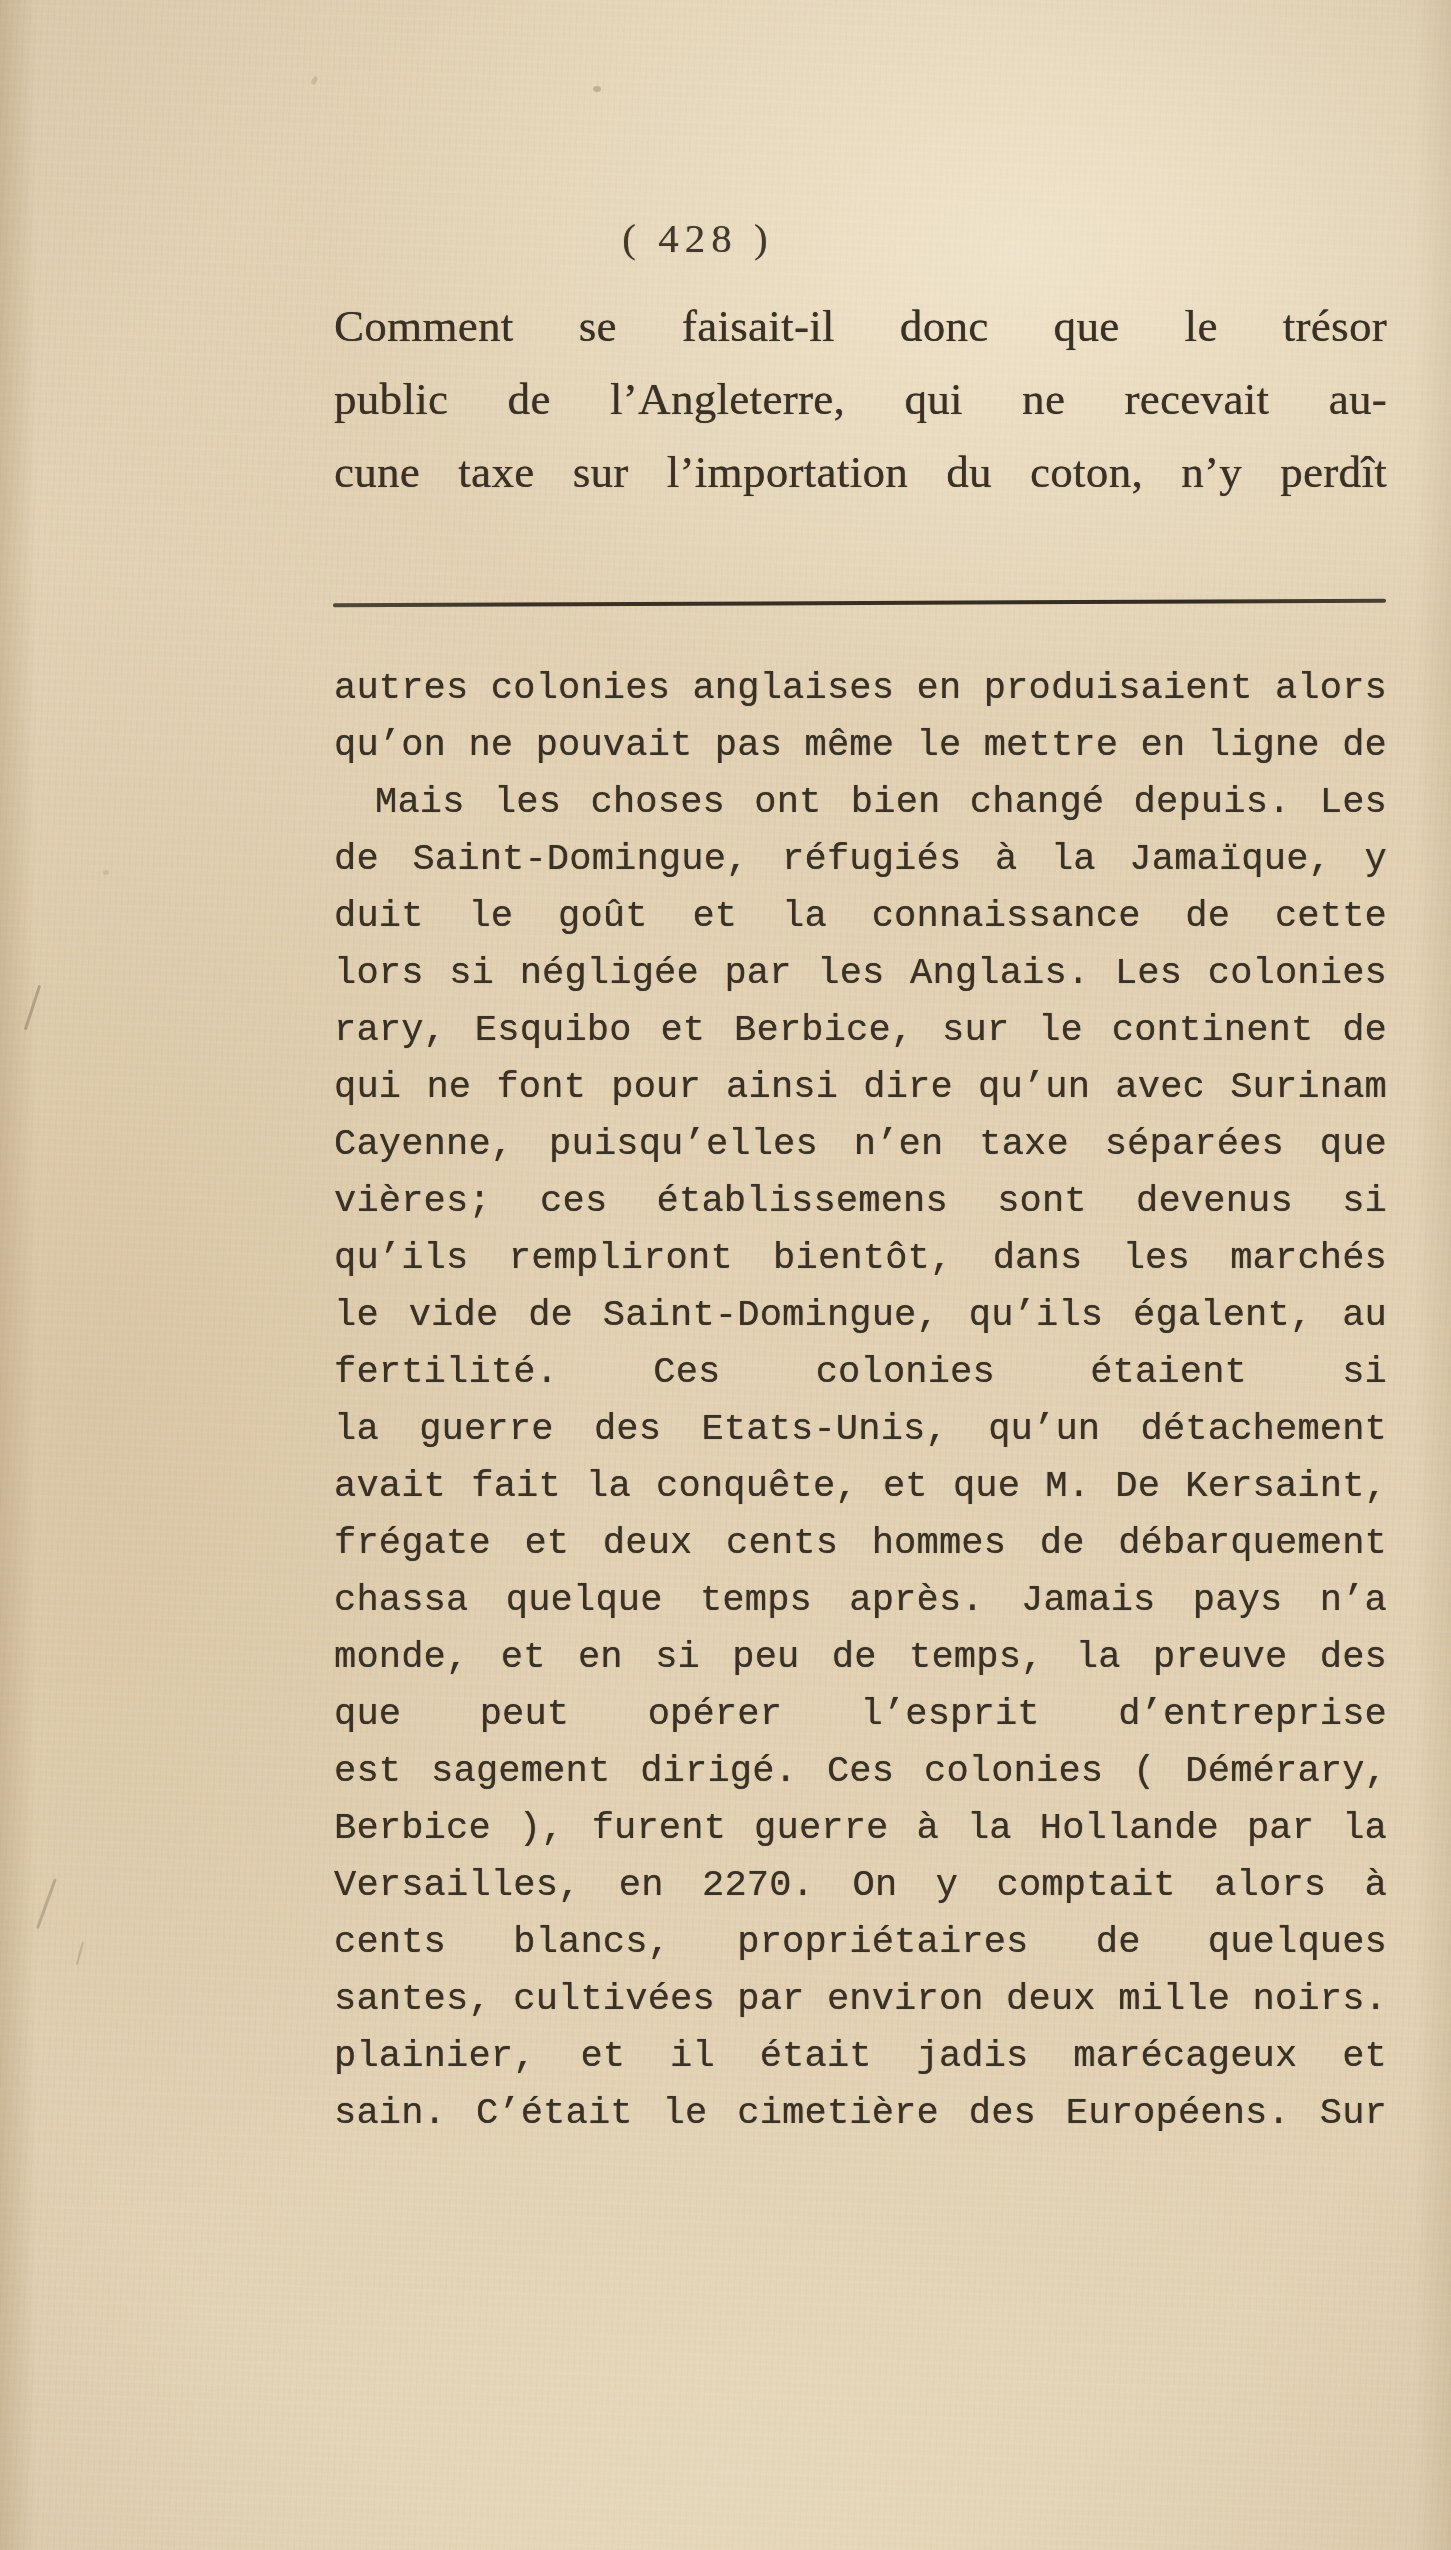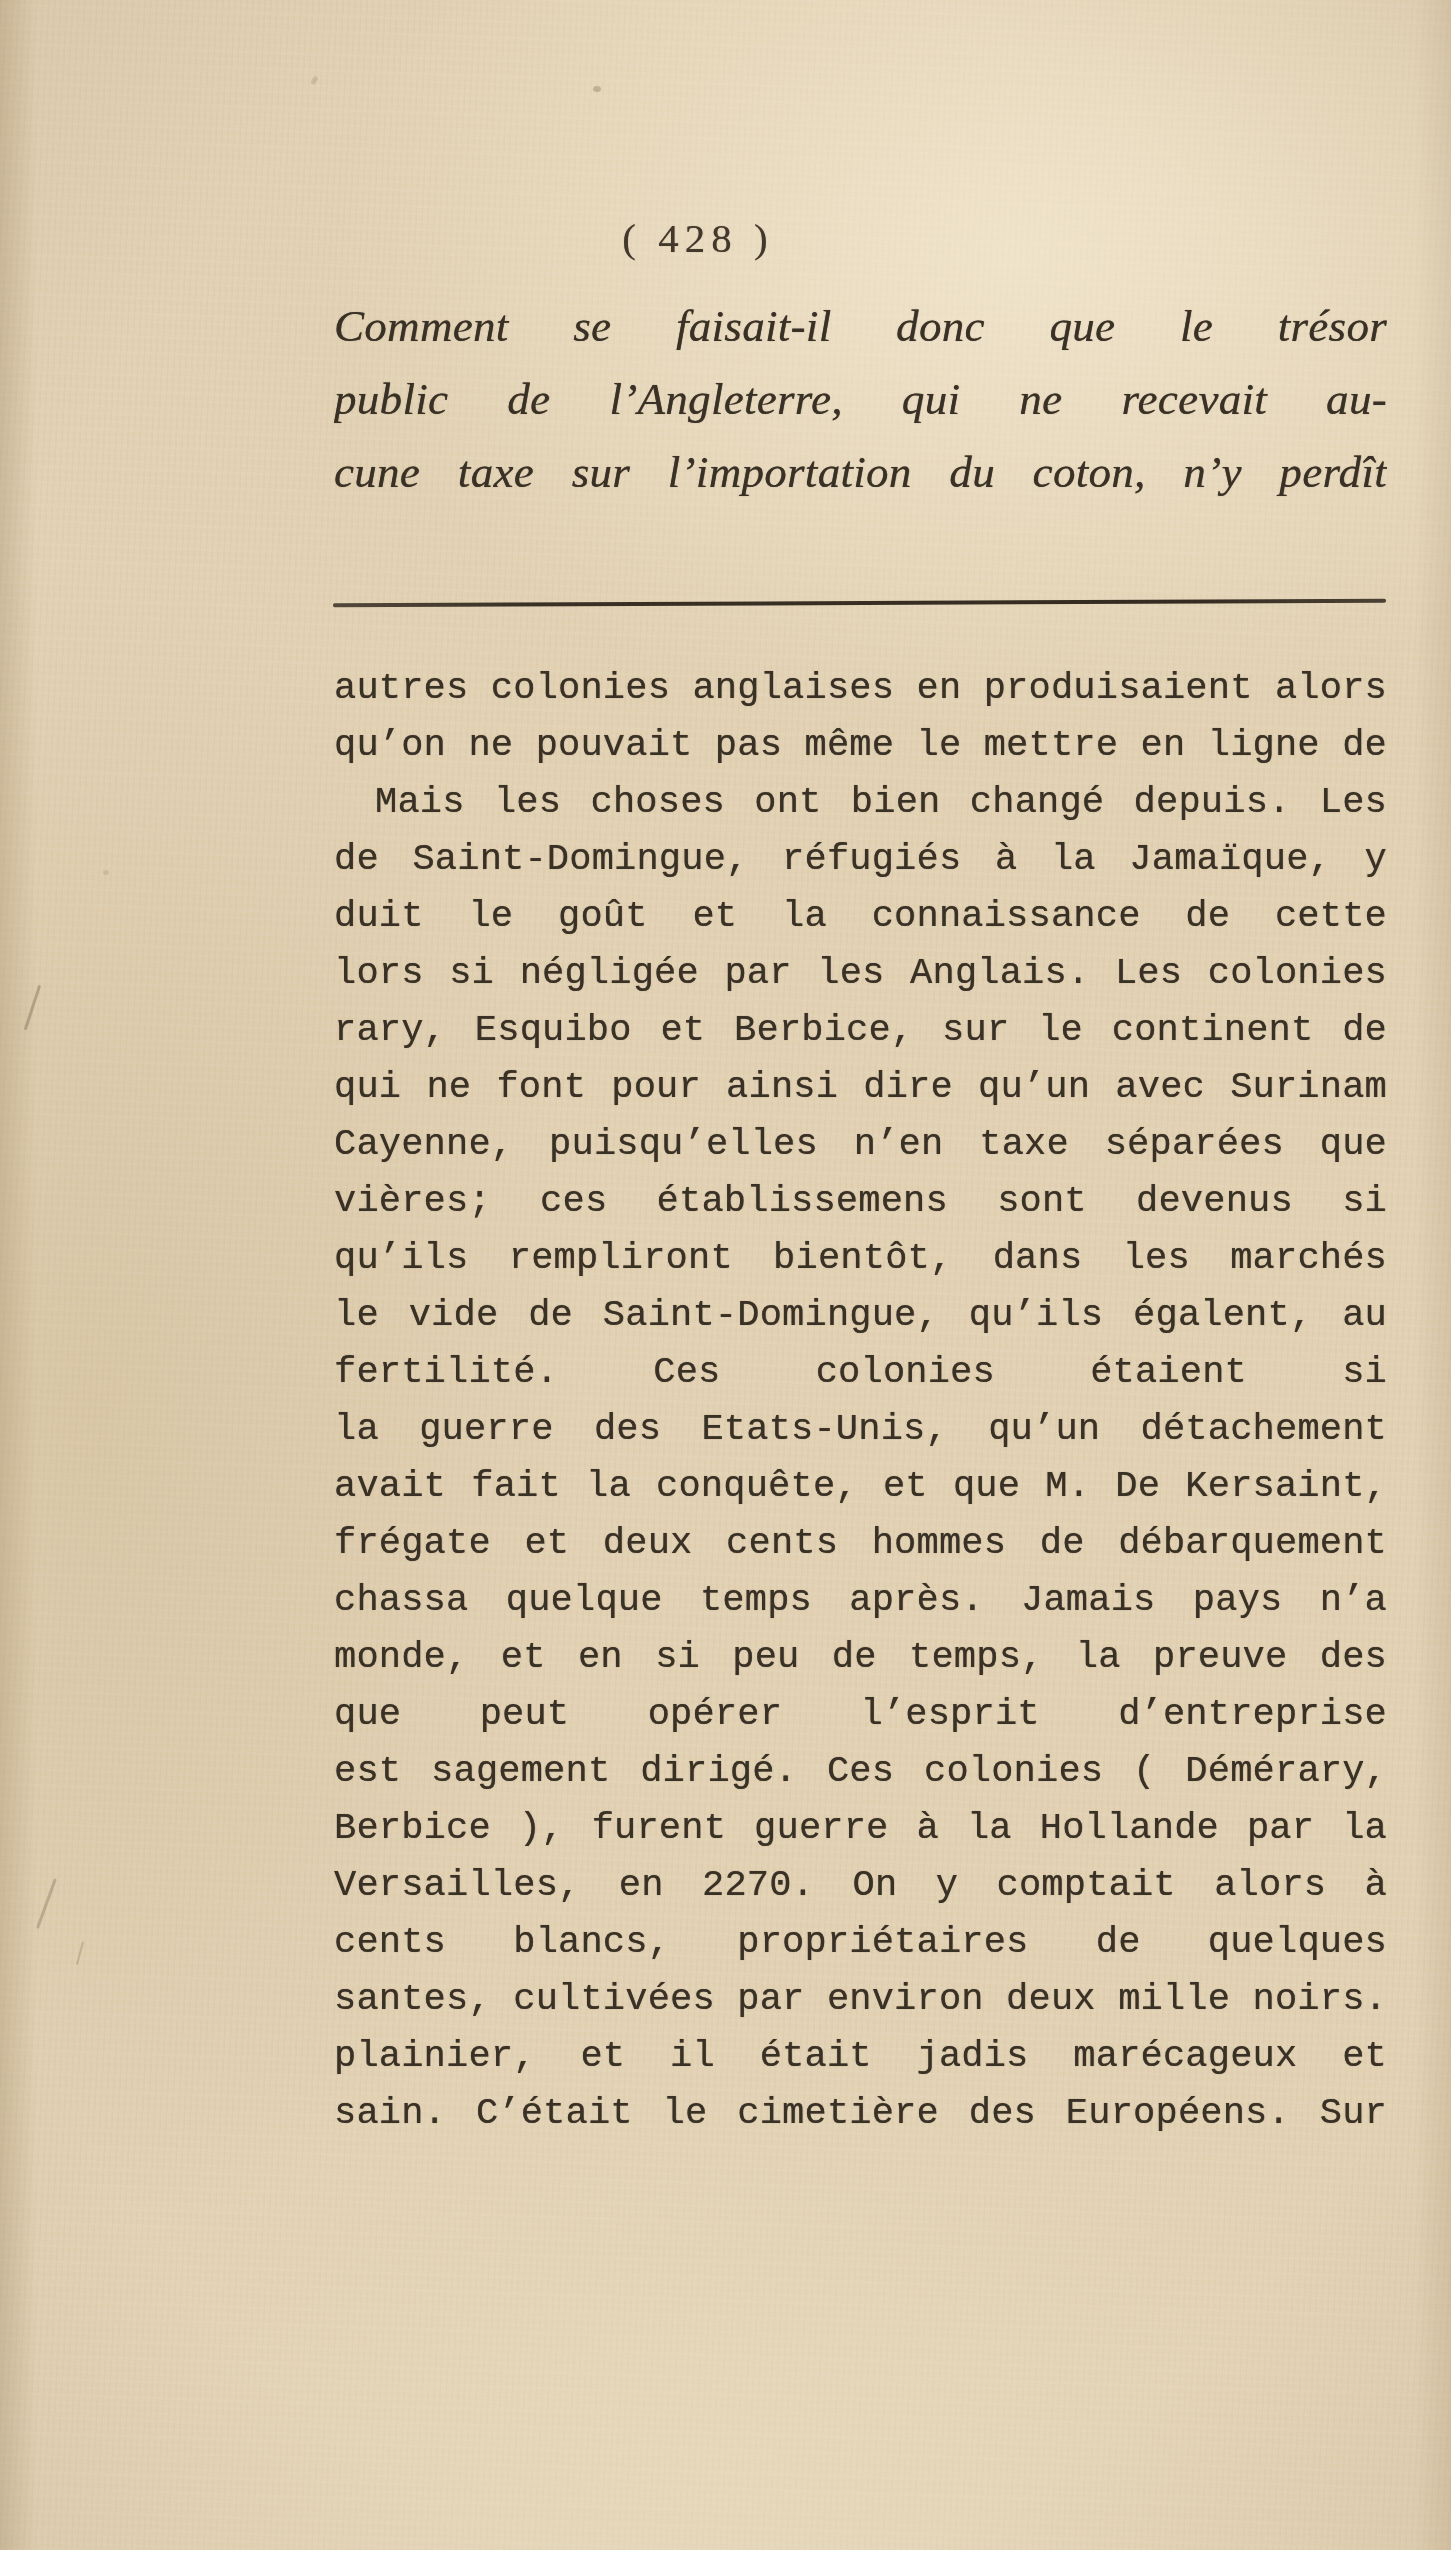--- a/index.html
+++ b/index.html
@@ -33,21 +33,21 @@
   }
 
   .bodytext {
     position: absolute;
     left: 334px; top: 290px; width: 1053px;
     font-size: 45px;
     letter-spacing: 0.3px;
     text-shadow: 0 0 0.9px rgba(55,45,30,0.6), 0.3px 0.3px 0 rgba(55,45,30,0.35);
   }
   .bodytext .line { height: 73px; line-height: 73px; overflow: hidden;
-    text-align: justify; text-align-last: justify; font-style: italic; }
+    text-align: justify; text-align-last: justify; }
 
   .rule {
     position: absolute;
     left: 333px; top: 601px; width: 1053px; height: 4.3px;
     background: linear-gradient(90deg, rgba(58,49,38,0.85), #3a3126 18%, #352c21 82%, rgba(58,49,38,0.9));
     border-radius: 1.7px;
     transform: rotate(-0.25deg);
   }
 
   .footnote {

